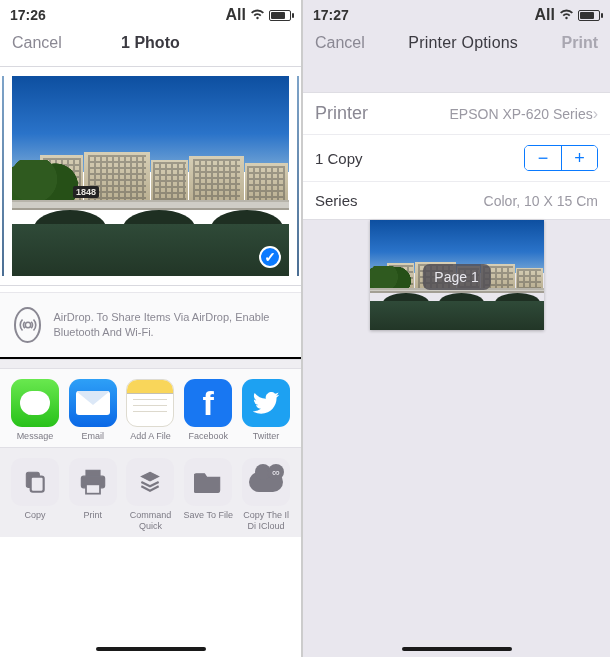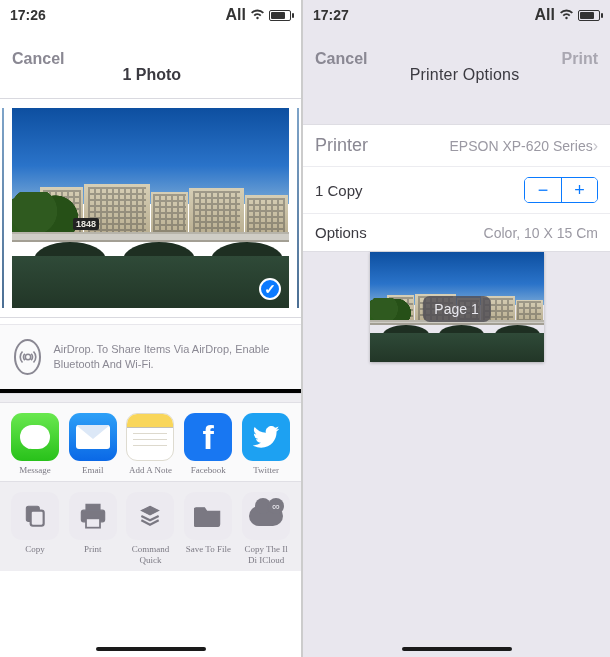--- a/index.html
+++ b/index.html
@@ -12,22 +12,22 @@
     .status { display: flex; justify-content: space-between; align-items: center; padding: 6px 10px 2px; font-size: 14px; font-weight: 600; color: #333; }
     .status .r { display: flex; align-items: center; gap: 4px; font-size: 16px; }
     .wifi { display:inline-block; }
     .batt { display:inline-flex; align-items:center; }
     .batt-body { width: 22px; height: 11px; border: 1.5px solid #333; border-radius: 2px; position: relative; }
     .batt-body::after { content:''; position:absolute; right:-4px; top:2.5px; width:2.5px; height:5px; background:#333; border-radius:1px; }
     .batt-fill { position:absolute; left:1px; top:1px; bottom:1px; width: 70%; background:#333; border-radius:1px; }
 
     
     .nav { display: flex; justify-content: space-between; align-items: center; padding: 8px 12px 14px; font-size: 16px; }
-    .nav .cancel { color: #8a8893; font-weight: bold; }
-    .nav .title { color: #3b3a41; font-weight: 600; margin-top: 32px; }
+    .nav .cancel { color: #8a8893; }
+    .nav .title { color: #3b3a41; font-weight: 600; }
     .nav .spacer { width: 50px; }
     .nav .print-btn { color: #a9a7b1; font-weight: 600; }
 
     
     .photo-strip { position: relative; height: 220px; background: #fff; border-top: 1px solid #d9d9df; border-bottom: 1px solid #d9d9df; display:flex; align-items:center; padding: 24px 0; }
     .sliver { width: 6px; height: 204px; background: linear-gradient(#7ea4c9,#4c6f94); border: 2px solid #fff; }
     .photo { flex: 1; margin: 0 4px; height: 204px; border: 2px solid #fff; position: relative; overflow:hidden; }
     .sky { position:absolute; inset:0; height: 48%; background: linear-gradient(#0d4fa0, #2a73c9 60%, #78a8d6); }
     .buildings { position:absolute; left:0; right:0; top:38%; height: 26%; display:flex; align-items:flex-end; }
     .bldg { background: linear-gradient(#d7cfb6,#b8ad8f); height:100%; margin-right:1px; position:relative; }
@@ -36,31 +36,31 @@
     .deck { position:absolute; left:0; right:0; top:0; height:30%; background:#cfcdc6; border-top:2px solid #b7b4aa; border-bottom:2px solid #a39f94; }
     .arch { position:absolute; bottom:0; width:26%; height:70%; border-radius: 50% 50% 0 0 / 80% 80% 0 0; background:#1e2f22; }
     .arch.a1{ left:8%; } .arch.a2{ left:40%; } .arch.a3{ left:72%; }
     .water { position:absolute; left:0; right:0; bottom:0; top:74%; background: linear-gradient(#2f4a38,#223627); }
     .trees { position:absolute; left:0; top:42%; width:26%; height:24%; background: radial-gradient(circle at 30% 40%, #2f5a1f 0 40%, transparent 41%), radial-gradient(circle at 60% 55%, #265017 0 45%, transparent 46%), radial-gradient(circle at 15% 65%, #2b5a1b 0 38%, transparent 39%); }
     .datebox { position:absolute; left:22%; top:55%; background:#222; color:#e8e6df; font-size:9px; padding:1px 3px; border-radius:2px; font-weight:600; }
     .check { position:absolute; right:8px; bottom:8px; width:22px; height:22px; background:#0a7aff; border-radius:50%; border:2px solid #fff; display:flex; align-items:center; justify-content:center; color:#fff; font-size:14px; font-weight:bold; }
     .check::before { content:'✓'; }
 
     
-    .airdrop { display:flex; align-items:center; gap:12px; padding: 14px 14px; background:#fafafb; border-bottom:4px solid #000000; border-top:1px solid #e8e7ec; margin-top:6px; }
+    .airdrop { display:flex; align-items:center; gap:12px; padding: 14px 14px; background:#fafafb; border-bottom:2px solid #000000; border-top:1px solid #e8e7ec; margin-top:6px; }
     .airdrop-icon { width:36px; height:36px; border-radius:50%; border:2px solid #8a8893; display:flex; align-items:center; justify-content:center; }
     .airdrop-icon svg { stroke:#8a8893; }
     .airdrop-text { color:#8a8893; font-size:11px; line-height:1.35; }
 
     
     .share-sep { height: 10px; background: #efeef2; border-top:1px solid #e0dfe5; border-bottom:1px solid #e0dfe5; }
     .row { display:flex; padding: 10px 6px 6px; background:#fafafb; }
     .row.actions { background:#efeef2; border-top:1px solid #e0dfe5; }
     .cell { width: 60px; text-align:center; margin: 0 2px; }
-    .cell .lbl { font-size: 9px; color:#7c7a84; line-height:1.15; margin-top:4px; overflow:hidden;font-family:Liberation Serif, serif; }
+    .cell .lbl { font-size: 9px; color:#7c7a84; line-height:1.15; margin-top:4px; overflow:hidden; }
     .icn { width:48px; height:48px; margin:0 auto; border-radius:11px; display:flex; align-items:center; justify-content:center; position:relative; }
     .icn.msg { background: linear-gradient(#69e84f,#28c11a); }
     .bubble { width:30px; height:24px; background:#fff; border-radius:12px; position:relative; }
     .bubble::after { content:''; position:absolute; left:4px; bottom:-5px; width:0; height:0; border:5px solid transparent; border-top-color:#fff; }
     .icn.mail { background: linear-gradient(#2ea0f7,#0a68e6); }
     .env { width:34px; height:24px; background:#fff; border-radius:3px; position:relative; overflow:hidden; }
     .env::before { content:''; position:absolute; left:0; right:0; top:0; height:0; border-left:17px solid transparent; border-right:17px solid transparent; border-top:14px solid #dce8f7; }
     .icn.notes { background:#fff; border:1px solid #dedbd0; display:block; }
     .notes-top { height:14px; background:#f9d65a; border-bottom:1px solid #c3c0b4; border-radius:10px 10px 0 0; }
     .notes-line { height:1px; background:#ddd9cd; margin:5px 6px 0; }
@@ -188,21 +188,21 @@
         </div>
       <div class="lbl">Email</div>
     </div>
     <div class="cell">
       <div class="icn notes">
           <div class="notes-top"></div>
           <div class="notes-line"></div>
           <div class="notes-line"></div>
           <div class="notes-line"></div>
         </div>
-      <div class="lbl">Add A Note</div>
+      <div class="lbl">Add A File</div>
     </div>
     <div class="cell">
       <div class="icn fb">f</div>
       <div class="lbl">Facebook</div>
     </div>
     <div class="cell">
       <div class="icn tw">
         <svg width="28" height="22" viewBox="0 0 24 20" fill="#fff">
             <path d="M24 2.4a9.8 9.8 0 01-2.8.8 4.9 4.9 0 002.2-2.7 9.9 9.9 0 01-3.1 1.2 4.9 4.9 0 00-8.4 4.5A14 14 0 011.7.9a4.9 4.9 0 001.5 6.6 4.9 4.9 0 01-2.2-.6v.1a4.9 4.9 0 004 4.8 5 5 0 01-2.2.1 4.9 4.9 0 004.6 3.4A9.9 9.9 0 010 17.5a14 14 0 007.6 2.2c9.1 0 14-7.5 14-14v-.6A10 10 0 0024 2.4z"></path>
           </svg>
@@ -293,21 +293,21 @@
         </span>
     </div>
     <div class="srow">
       <span class="k">1 Copy</span>
       <span class="stepper">
         <button>−</button>
         <button>+</button>
       </span>
     </div>
     <div class="srow">
-      <span class="k">Options</span>
+      <span class="k">Series</span>
       <span class="v">Color, 10 X 15 Cm</span>
     </div>
   </div>
 
   <div class="thumb-wrap">
     <div class="thumb">
       <div class="sky"></div>
       <div class="buildings">
         <div class="bldg" style="width:10%;height:60%">
             <div class="win"></div>

